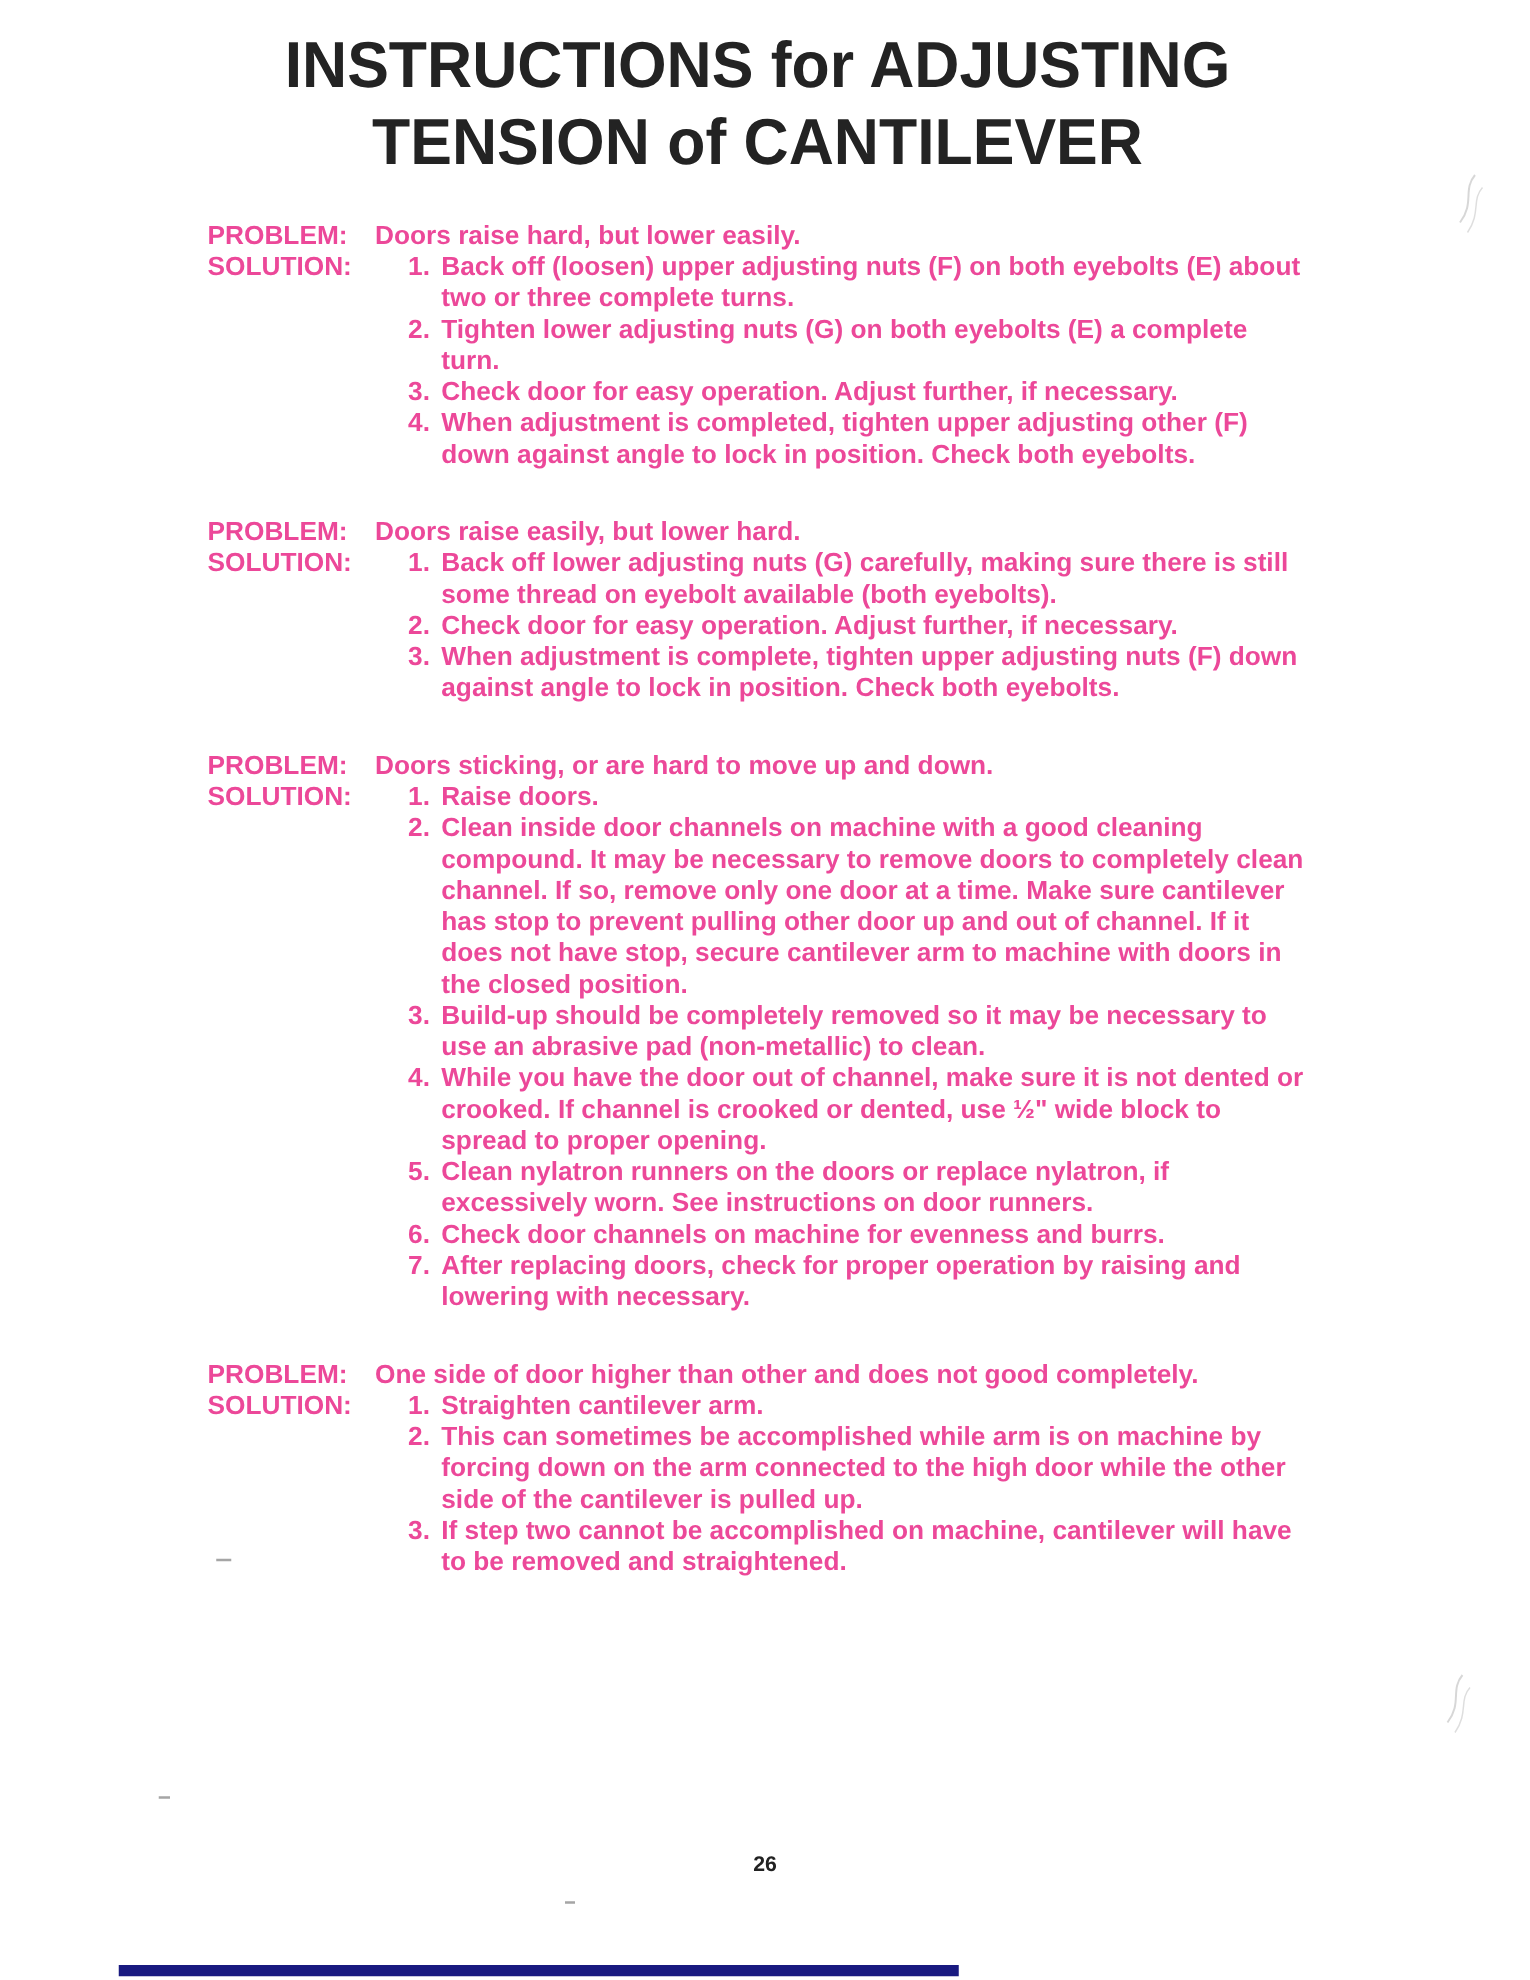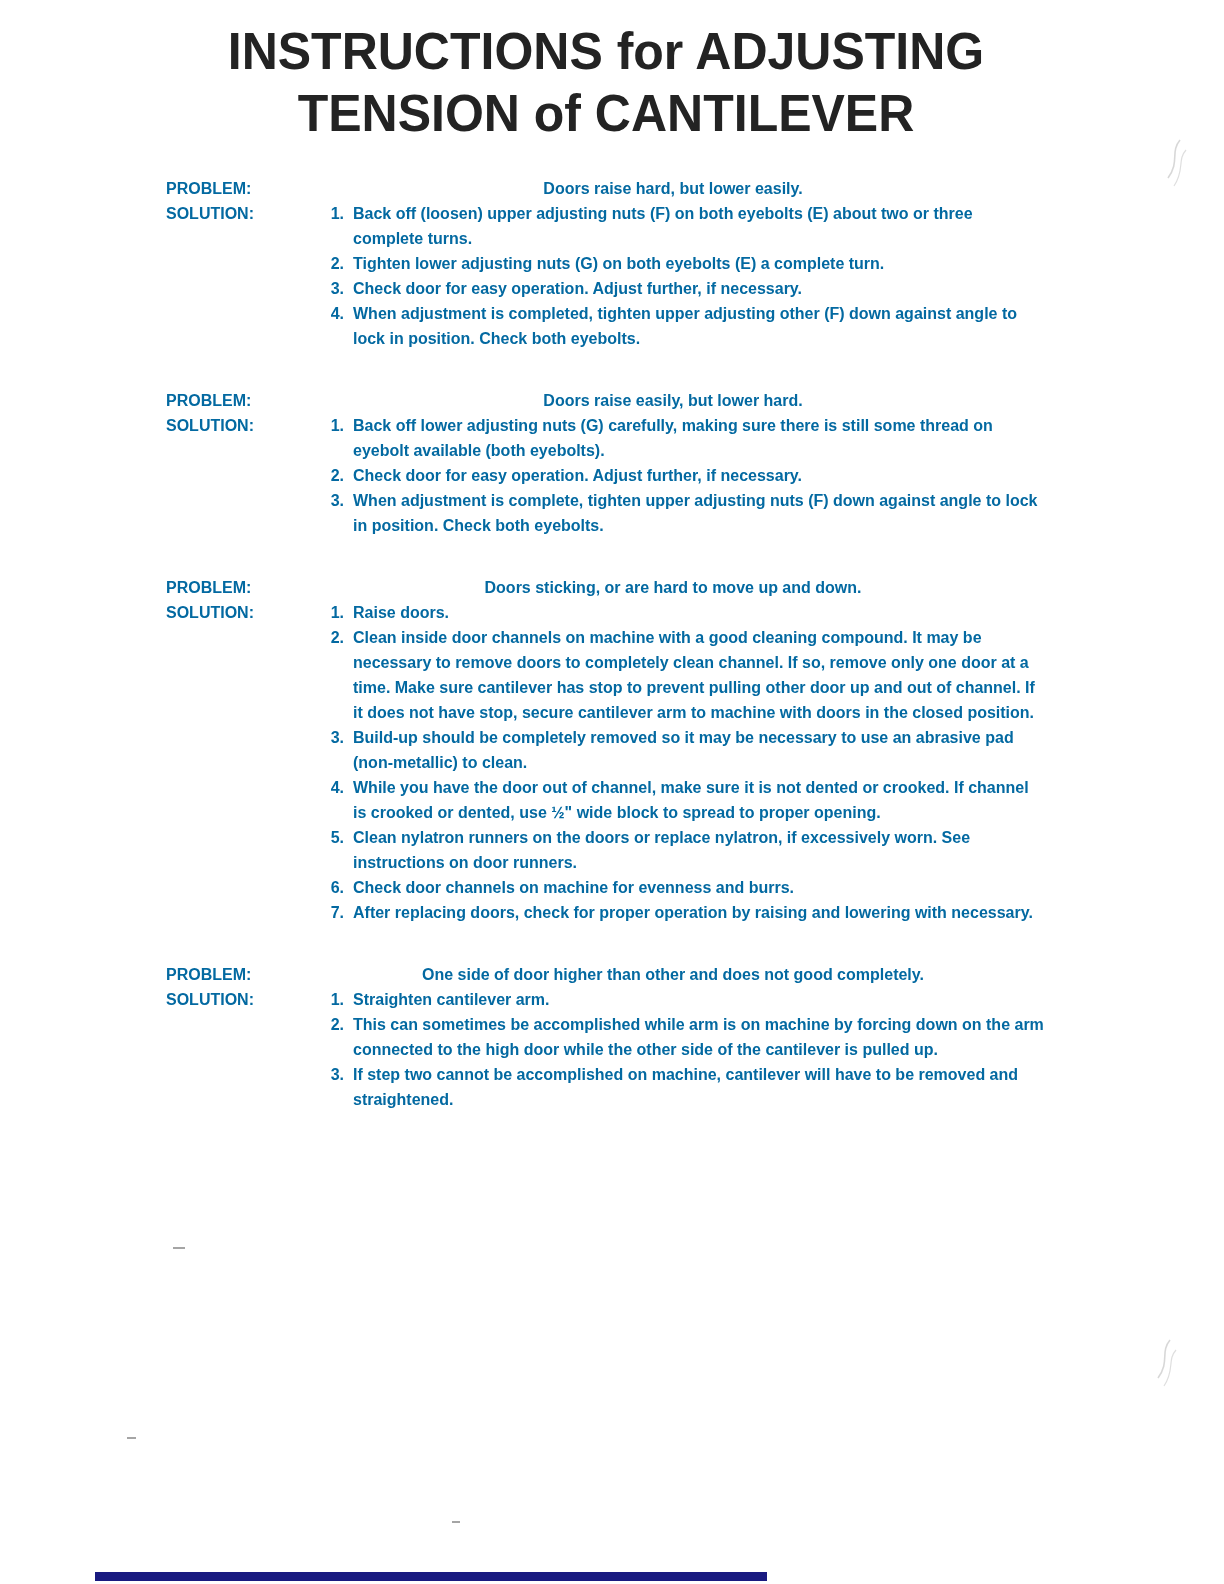--- a/index.html
+++ b/index.html
@@ -31,32 +31,31 @@
     color: #232323;
     letter-spacing: 0px;
     margin: 0 0 34px 0;
     transform: scaleY(1.04);
   }
   .title .tline { display: block; }
   .sec {
     display: grid;
     grid-template-columns: 134px 1fr;
     margin-bottom: 37px;
-    font-size: 16px;
+    font-size: 21px;
     line-height: 25px;
     font-weight: bold;
-    color: #0369a1;
+    color: #ec4899;
   }
   .label {
     font-weight: bold;
     white-space: nowrap;
   }
   .ptext {
     padding-left: 0;
-    text-align: center;
   }
   .steps {
     padding-left: 18px;
   }
   .step {
     display: flex;
     align-items: flex-start;
   }
   .step .num {
     flex: 0 0 auto;
@@ -202,20 +201,21 @@
             <span class="txt">This can sometimes be accomplished while arm is on machine by forcing down on the arm connected to the high door while the other side of the cantilever is pulled up.</span>
           </div>
           <div class="step">
             <span class="num">3.</span>
             <span class="txt">If step two cannot be accomplished on machine, cantilever will have to be removed and straightened.</span>
           </div>
         </div>
       </section>
     </div>
 
+  <div class="page-number">26</div>
 
   <svg class="squiggle s1" width="34" height="56" viewBox="0 0 34 56">
     <path d="M24 2 C 14 14, 24 24, 12 40" stroke="#b8b8b8" fill="none" stroke-width="1.6"></path>
     <path d="M30 12 C 21 22, 29 32, 18 48" stroke="#c4c4c4" fill="none" stroke-width="1.2"></path>
   </svg>
   <svg class="squiggle s2" width="34" height="56" viewBox="0 0 34 56">
     <path d="M24 2 C 14 14, 24 24, 12 40" stroke="#b8b8b8" fill="none" stroke-width="1.6"></path>
     <path d="M30 12 C 21 22, 29 32, 18 48" stroke="#c4c4c4" fill="none" stroke-width="1.2"></path>
   </svg>
   <div class="speck k1"></div>

